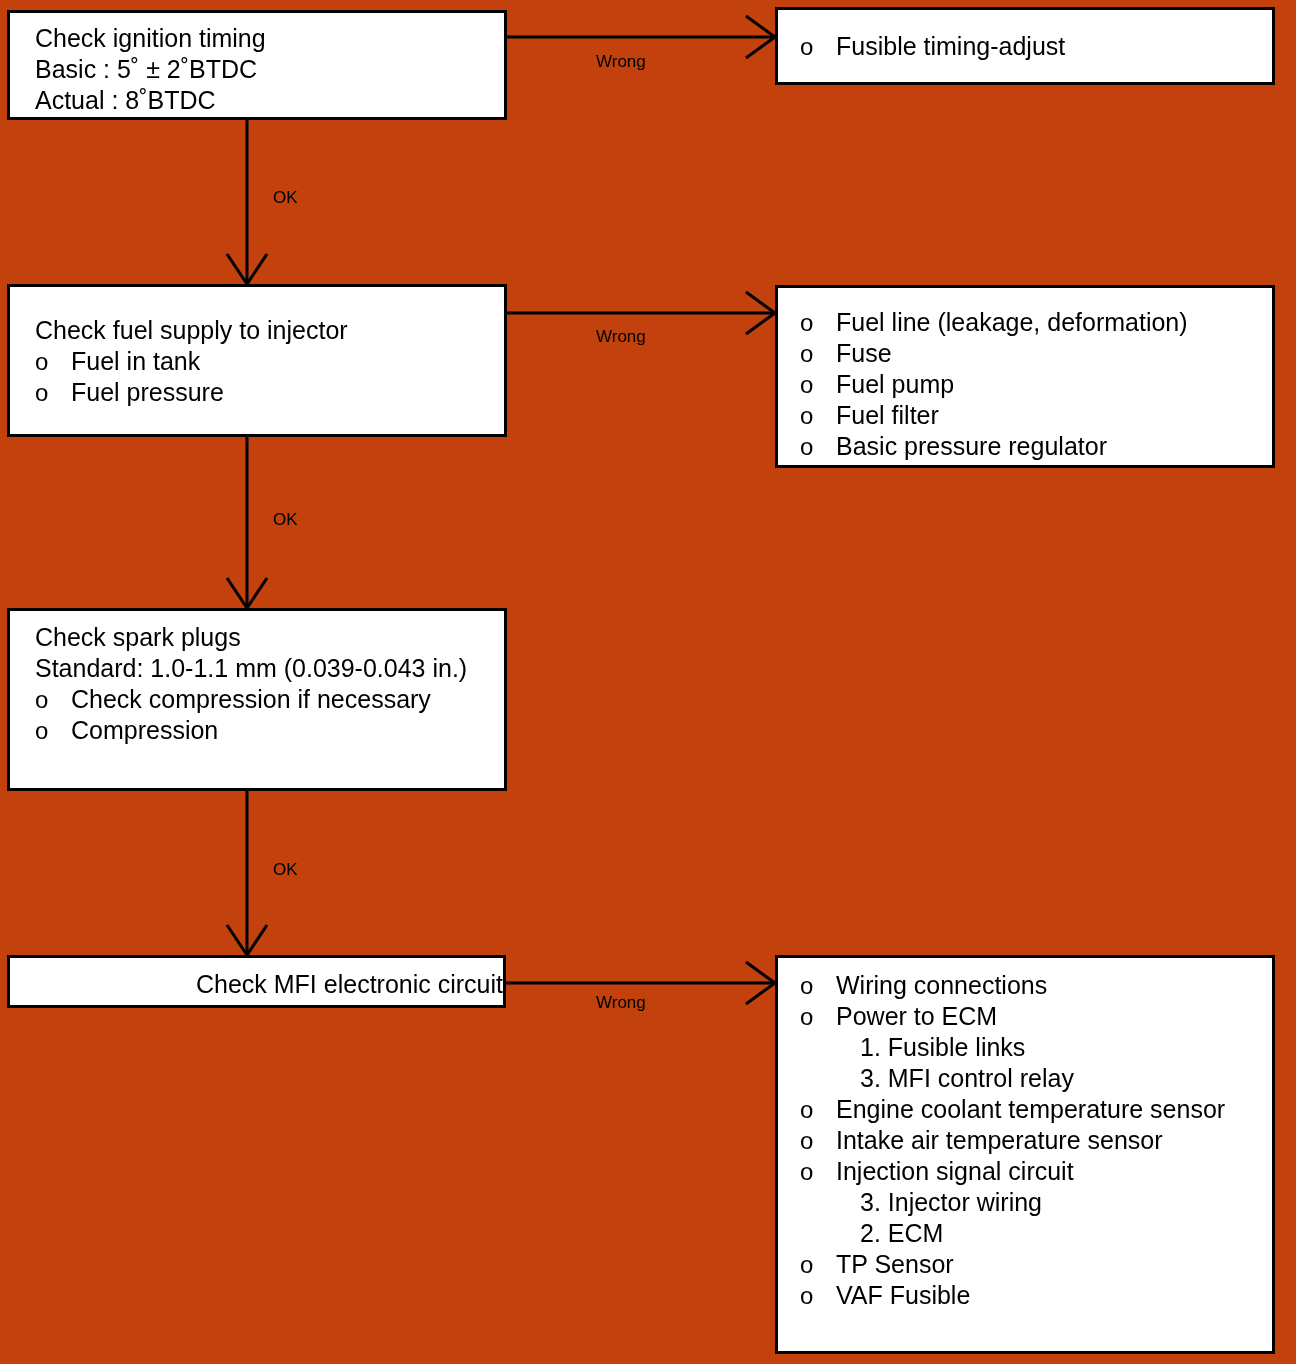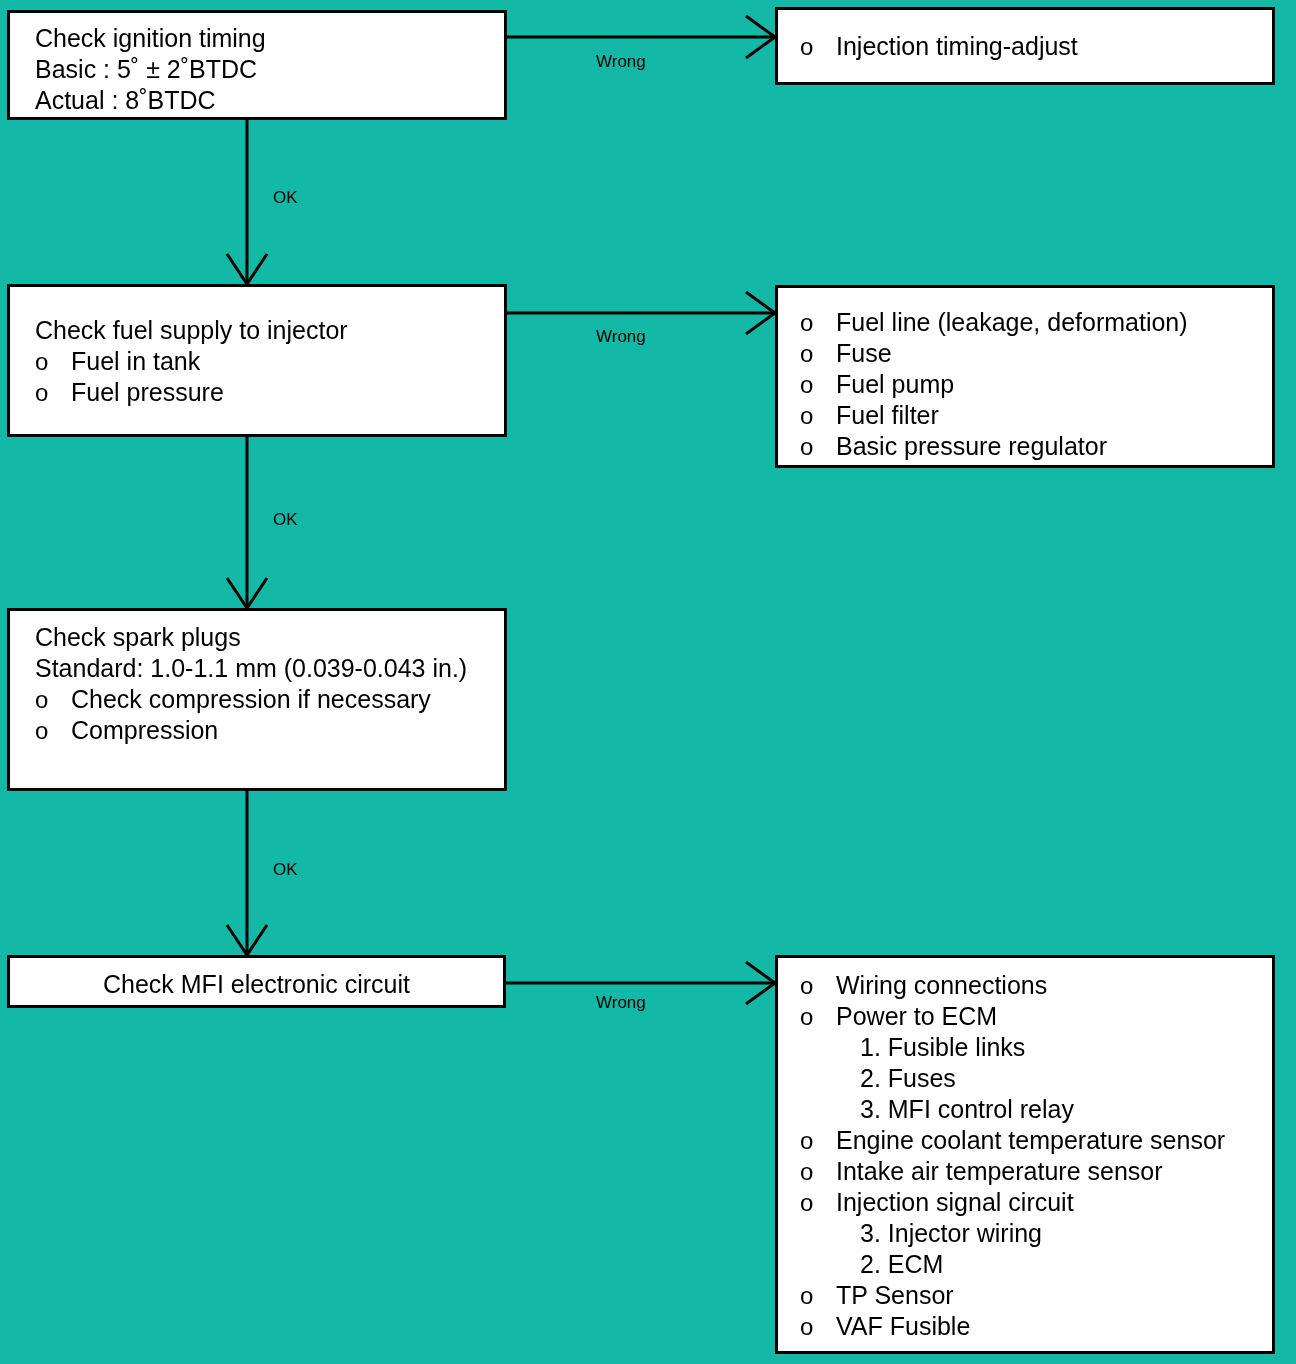--- a/index.html
+++ b/index.html
@@ -9,21 +9,21 @@
     background: #ffffff;
   }
   body {
     font-family: "Liberation Sans", sans-serif;
     color: #000000;
   }
   #canvas {
     position: relative;
     width: 1296px;
     height: 1364px;
-    background: #14b8a6;
+    background: #c2410c;
     overflow: hidden;
   }
   .node {
     position: absolute;
     box-sizing: border-box;
     border: 3px solid #000000;
     background: #ffffff;
   }
   .node-inner {
     position: absolute;
@@ -119,21 +119,21 @@
       <div class="txt">Check ignition timing</div>
       <div class="txt">Basic : 5˚ ± 2˚BTDC</div>
       <div class="txt">Actual : 8˚BTDC</div>
     </div>
   </div>
 
   <div class="node" style="left:775px; top:7px; width:500px; height:78px;">
     <div class="node-inner" style="top:21px; left:22px;">
       <span class="bullet-row">
         <span class="bullet-mark">o</span>
-        <span class="bullet-text">Injection timing-adjust</span>
+        <span class="bullet-text">Fusible timing-adjust</span>
       </span>
     </div>
   </div>
 
   <div class="node" style="left:7px; top:284px; width:500px; height:153px;">
     <div class="node-inner" style="top:28px; left:25px;">
       <div class="txt">Check fuel supply to injector</div>
       <span class="bullet-row">
         <span class="bullet-mark">o</span>
         <span class="bullet-text">Fuel in tank</span>
@@ -179,37 +179,36 @@
         <span class="bullet-text">Check compression if necessary</span>
       </span>
       <span class="bullet-row">
         <span class="bullet-mark">o</span>
         <span class="bullet-text">Compression</span>
       </span>
     </div>
   </div>
 
   <div class="node" style="left:7px; top:955px; width:499px; height:53px;">
-    <div class="node-inner centered" style="top:11px;">
+    <div class="node-inner centered" style="top:11px;text-align:right;">
       <span class="txt">Check MFI electronic circuit</span>
     </div>
   </div>
 
   <div class="node" style="left:775px; top:955px; width:500px; height:399px;">
     <div class="node-inner" style="top:12px; left:22px;">
       <span class="bullet-row">
         <span class="bullet-mark">o</span>
         <span class="bullet-text">Wiring connections</span>
       </span>
       <span class="bullet-row">
         <span class="bullet-mark">o</span>
         <span class="bullet-text">Power to ECM</span>
       </span>
       <span class="num-row">1. Fusible links</span>
-      <span class="num-row">2. Fuses</span>
       <span class="num-row">3. MFI control relay</span>
       <span class="bullet-row">
         <span class="bullet-mark">o</span>
         <span class="bullet-text">Engine coolant temperature sensor</span>
       </span>
       <span class="bullet-row">
         <span class="bullet-mark">o</span>
         <span class="bullet-text">Intake air temperature sensor</span>
       </span>
       <span class="bullet-row">

